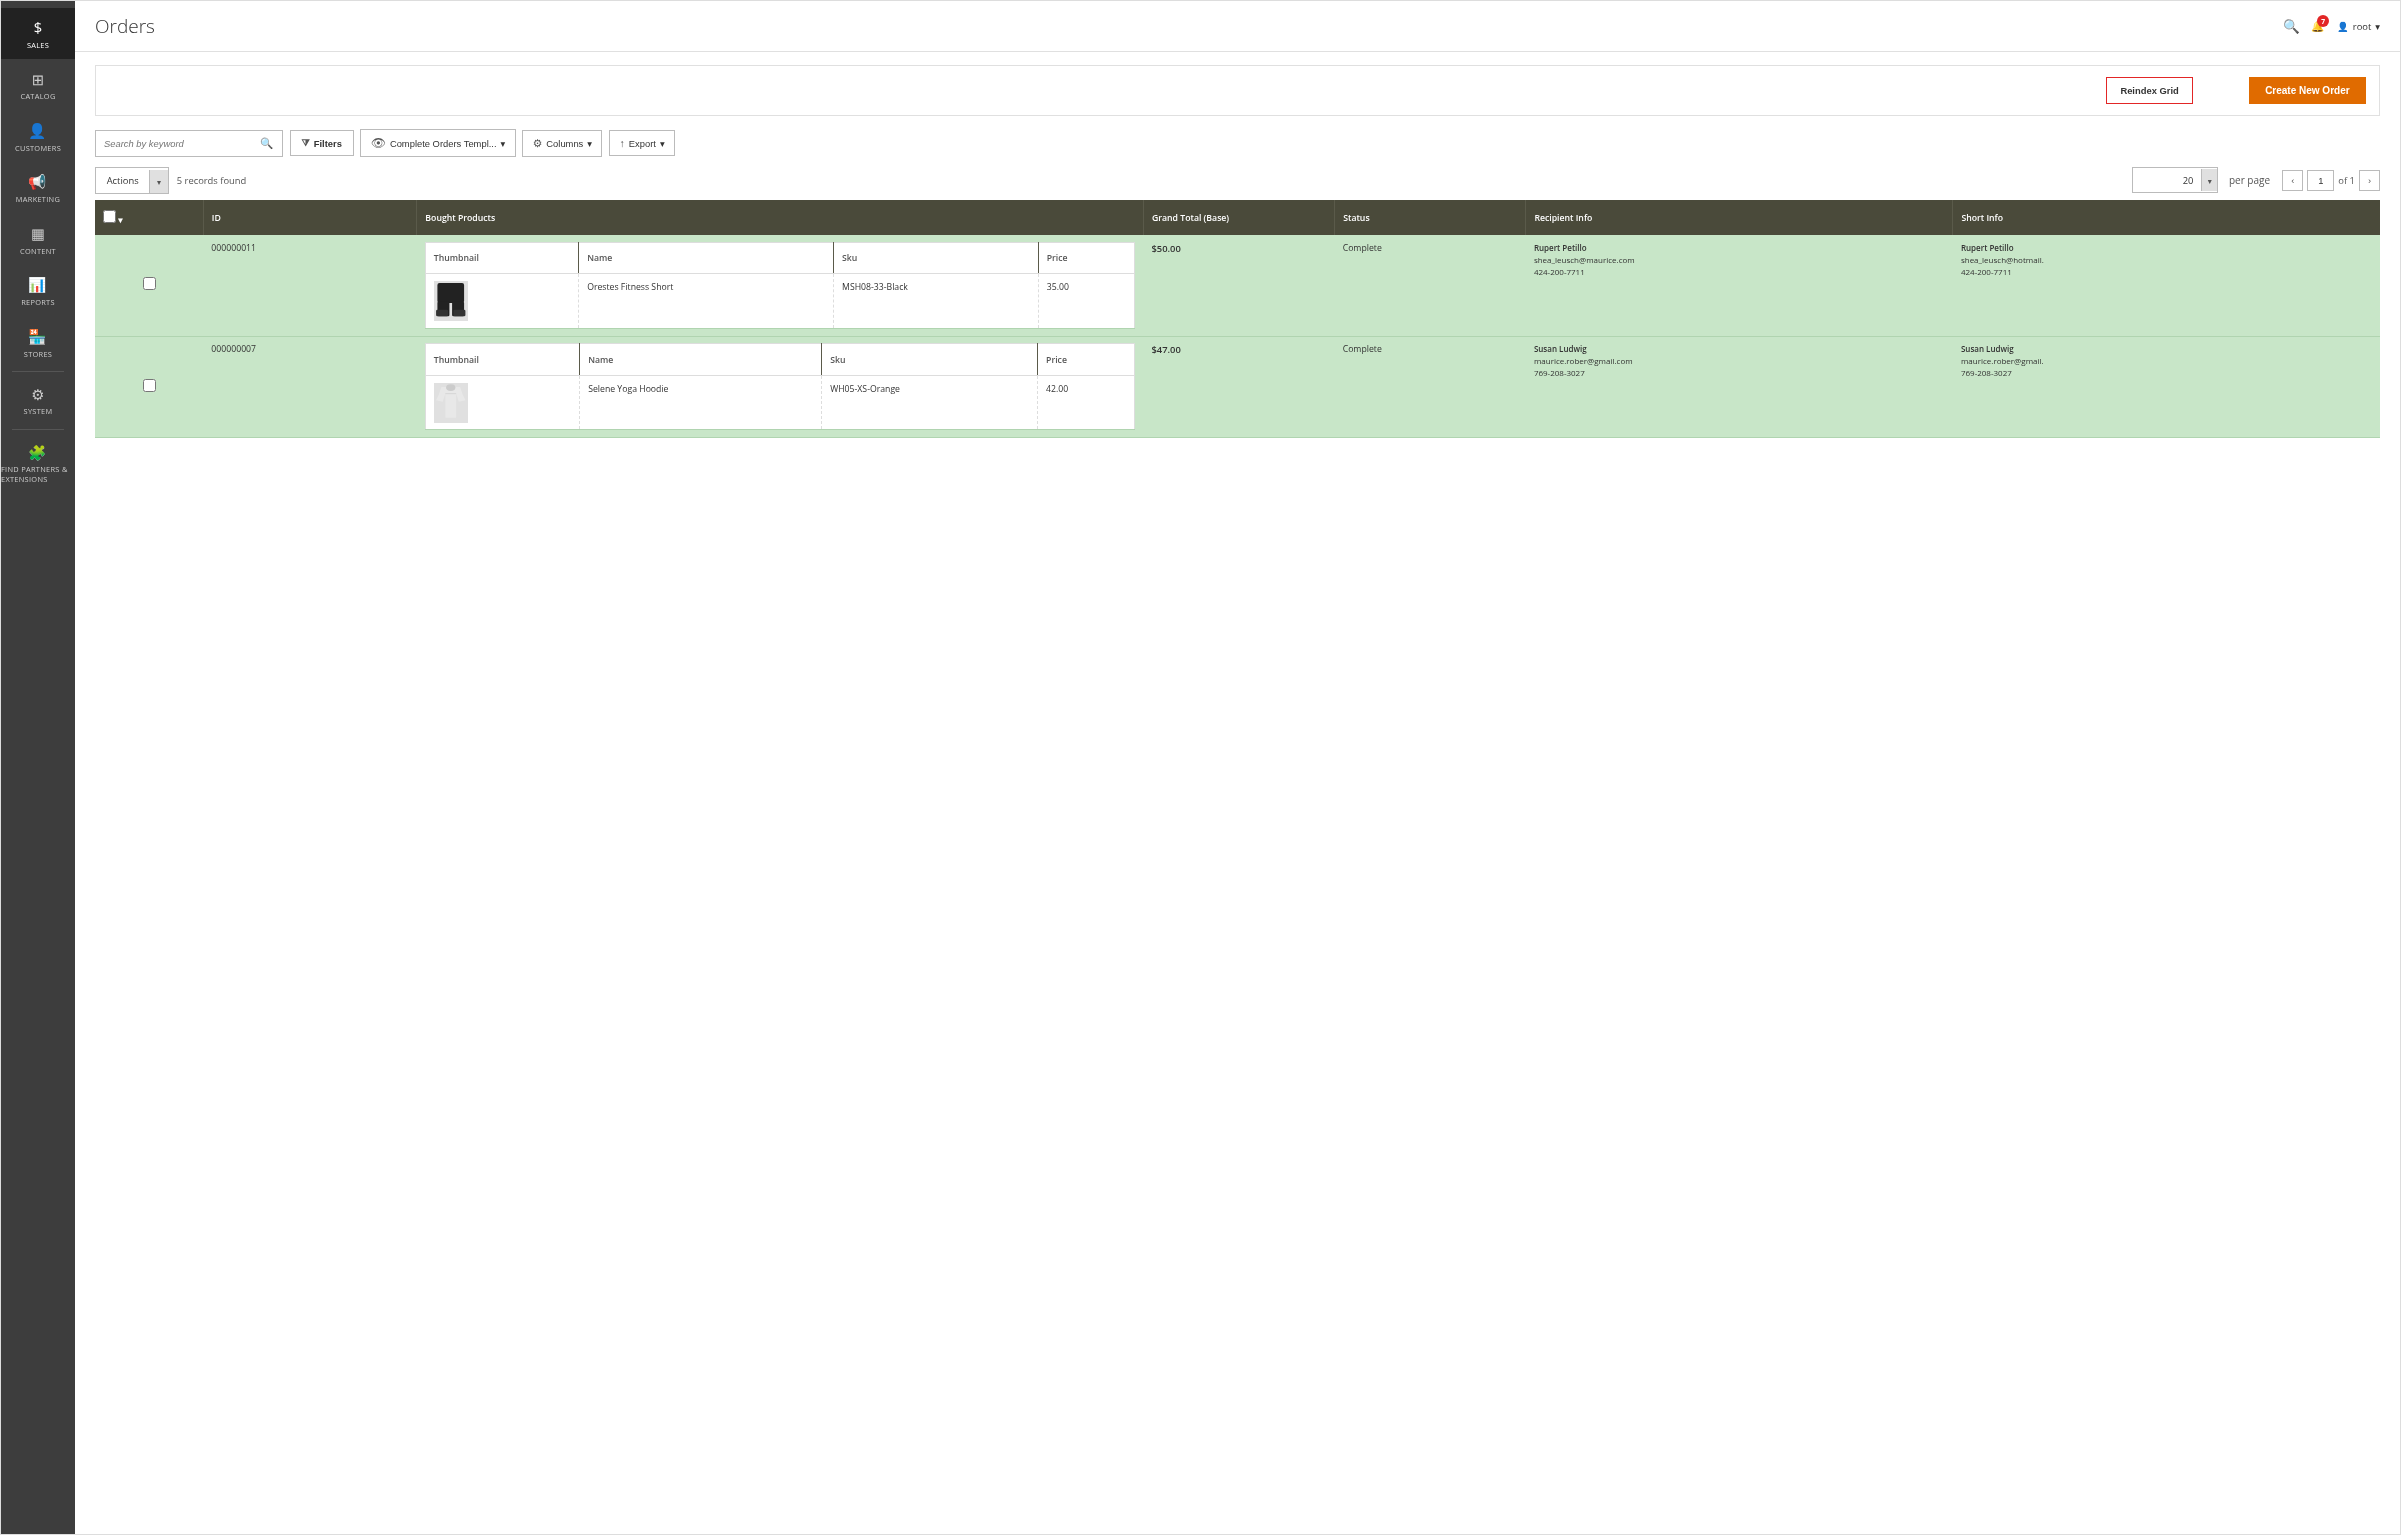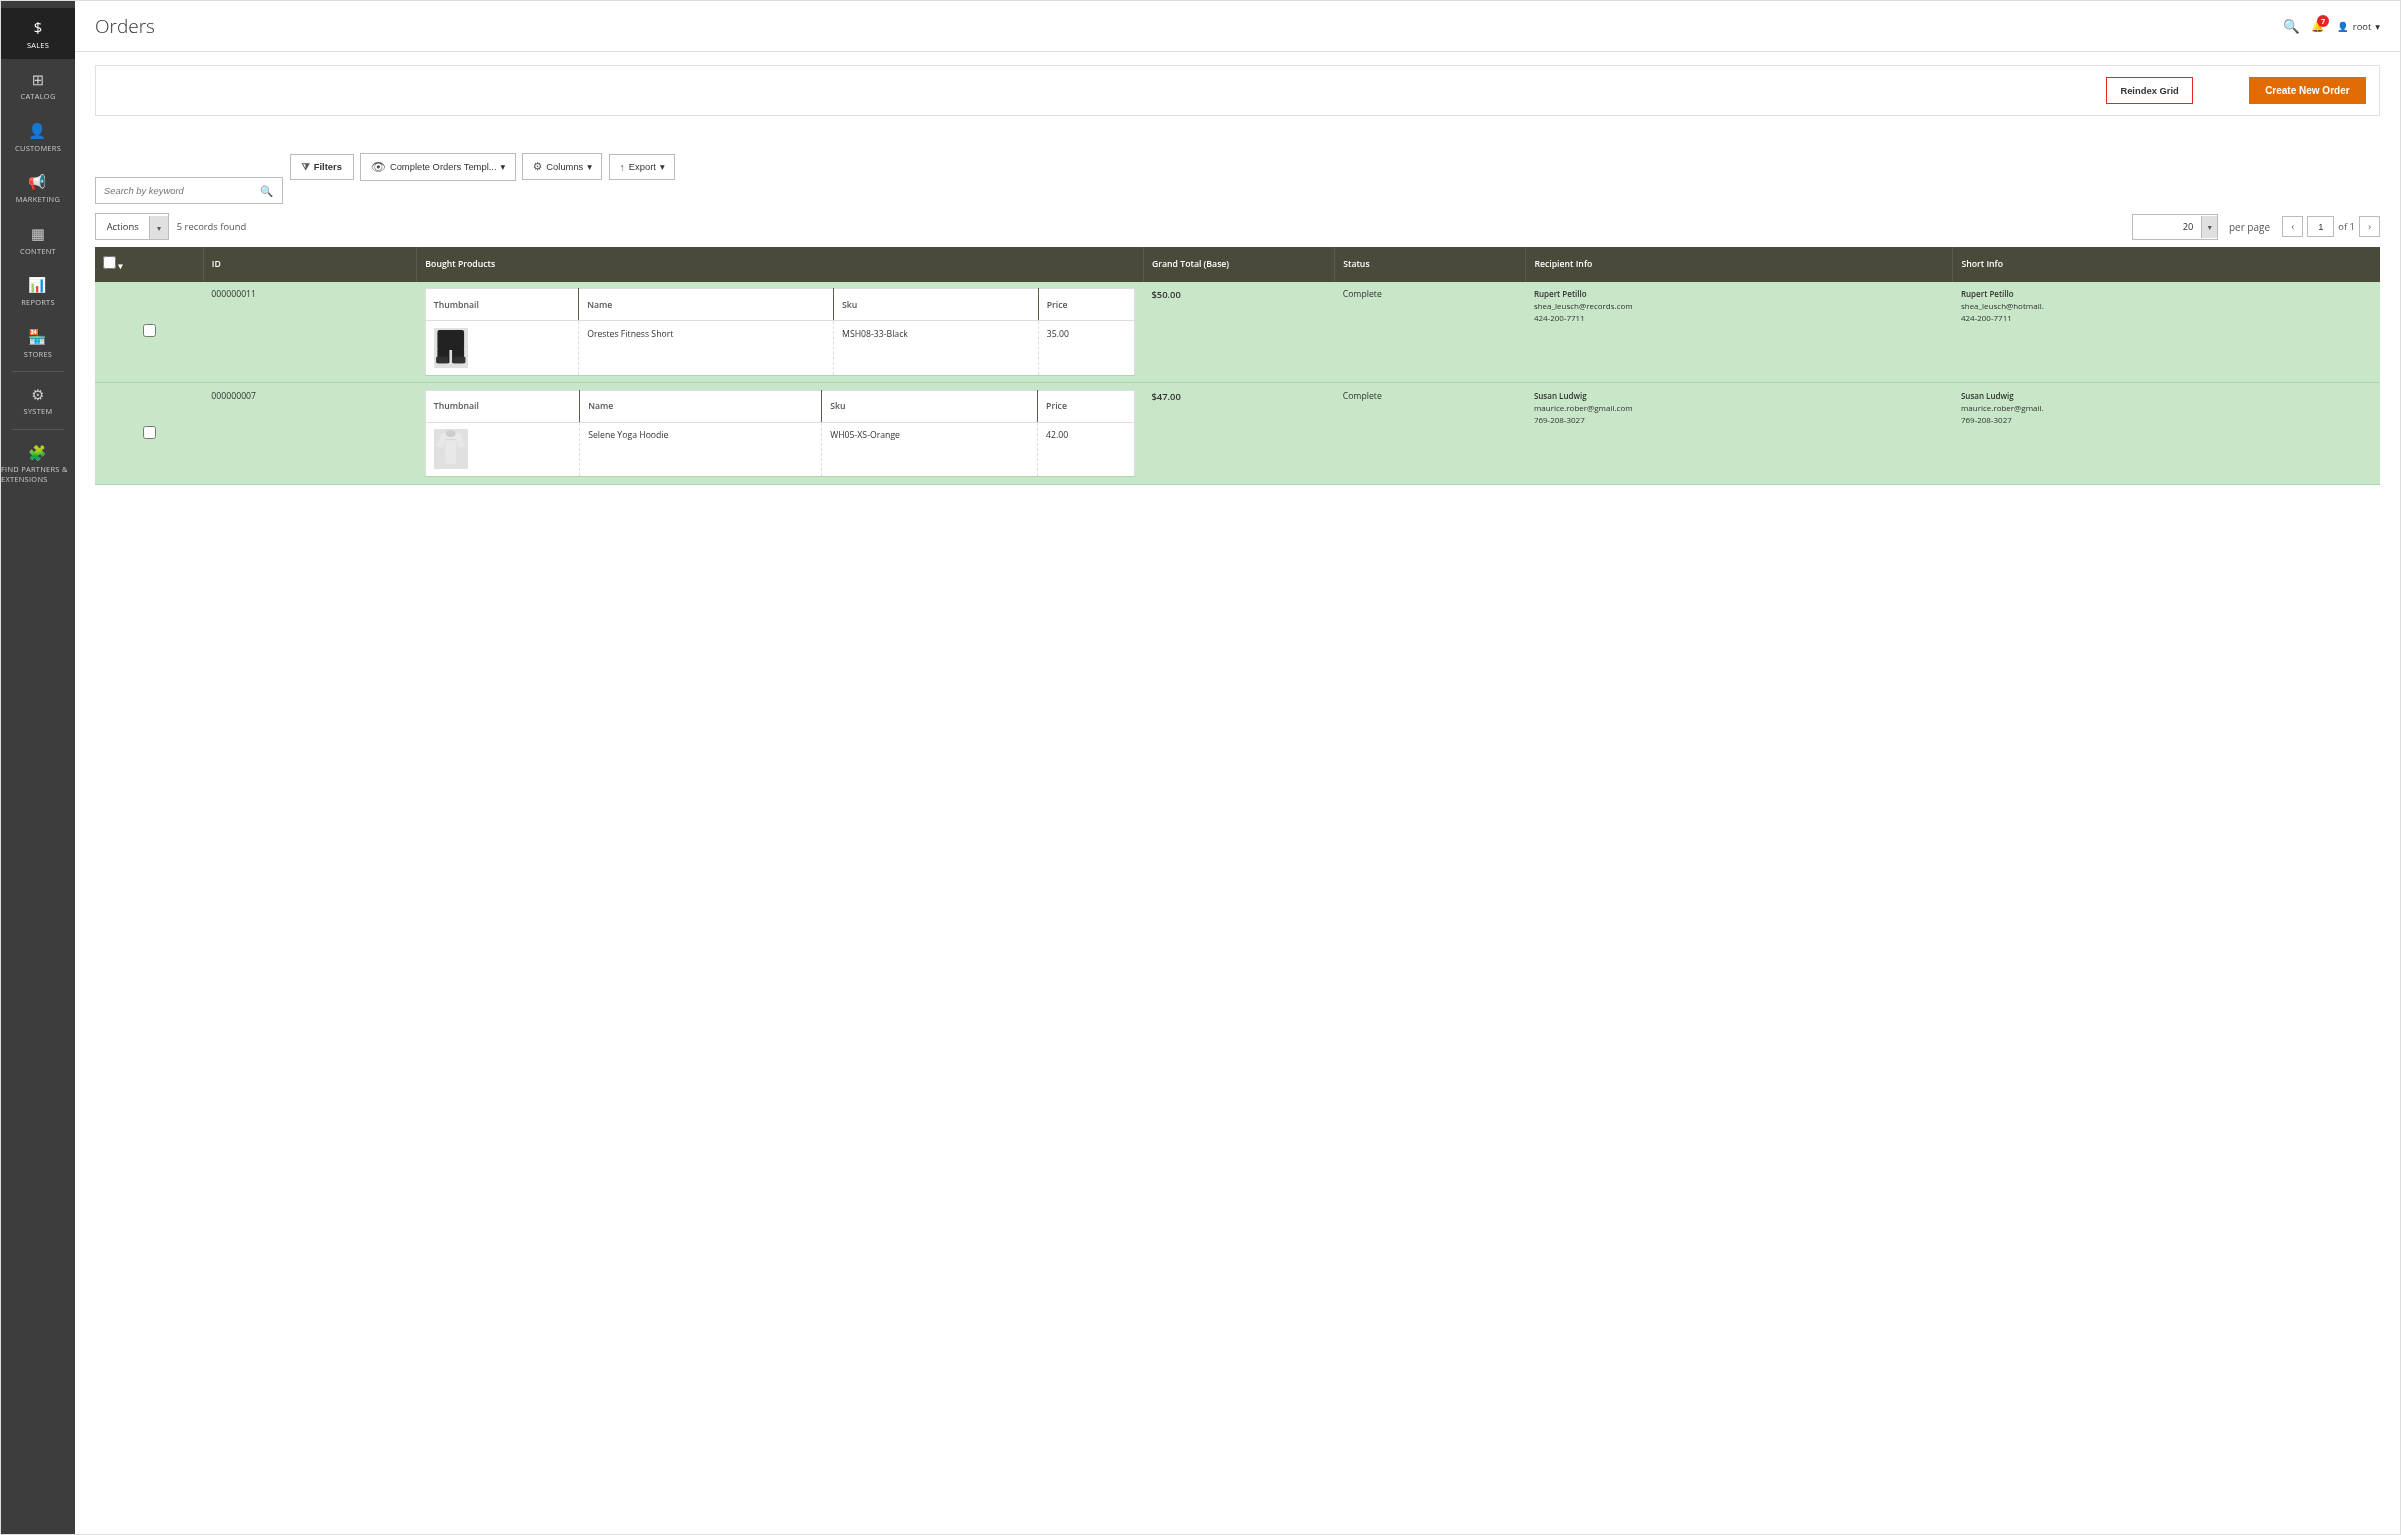--- a/index.html
+++ b/index.html
@@ -147,21 +147,20 @@
       margin-bottom: 9.4px;
       flex-wrap: wrap;
     }
     .search-box {
       display: flex;
       align-items: center;
       border: 0.7px solid #bbb;
       background: #fff;
       padding: 5.4px 8px;
       width: 188px;
-      margin-top: 48px;
     }
     .search-box input {
       border: none;
       outline: none;
       font-size: 9.4px;
       color: #999;
       width: 100%;
       font-style: italic;
     }
     .search-box .search-icon-btn {
@@ -588,21 +587,21 @@
               </td>
               <td>
                 <span class="grand-total">$50.00</span>
               </td>
               <td>
                 <span class="status-complete">Complete</span>
               </td>
               <td>
                 <div class="recipient-info">
                   <div class="info-name">Rupert Petillo</div>
-                  <div>shea_leusch@records.com</div>
+                  <div>shea_leusch@maurice.com</div>
                   <div>424-200-7711</div>
                 </div>
               </td>
               <td>
                 <div class="buyer-info">
                   <div class="info-name">Rupert Petillo</div>
                   <div>shea_leusch@hotmail.</div>
                   <div>424-200-7711</div>
                 </div>
               </td>

